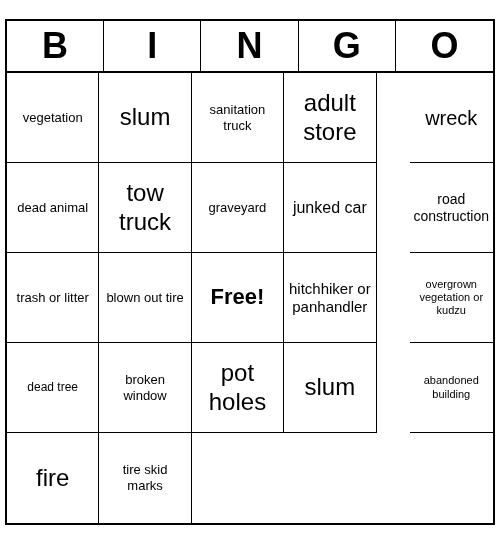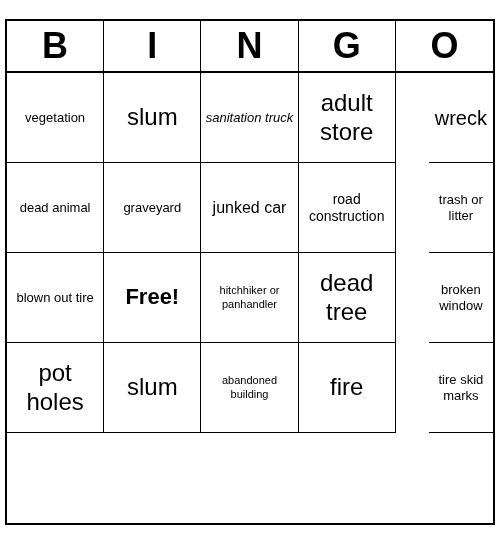--- a/index.html
+++ b/index.html
@@ -64,32 +64,34 @@
   <div class="bingo-header">
   <div class="bingo-header-cell">B</div>
       <div class="bingo-header-cell">I</div>
       <div class="bingo-header-cell">N</div>
       <div class="bingo-header-cell">G</div>
       <div class="bingo-header-cell">O</div>
     </div>
   <div class="bingo-grid">
   <div class="bingo-cell" style="font-size: 13px;">vegetation</div>
       <div class="bingo-cell" style="font-size: 24px; font-weight: normal;">slum</div>
-      <div class="bingo-cell" style="font-size: 13px; font-style: italic;">sanitation truck</div>
+      <div class="bingo-cell" style="font-size: 13px;">sanitation truck</div>
       <div class="bingo-cell" style="font-size: 24px;">adult store</div>
       <div class="bingo-cell" style="font-size: 20px;">wreck</div>
       <div class="bingo-cell" style="font-size: 13px;">dead animal</div>
+      <div class="bingo-cell" style="font-size: 24px; font-weight: normal;">tow truck</div>
       <div class="bingo-cell" style="font-size: 13px;">graveyard</div>
       <div class="bingo-cell" style="font-size: 16px;">junked car</div>
       <div class="bingo-cell" style="font-size: 14px;">road construction</div>
       <div class="bingo-cell" style="font-size: 13px;">trash or litter</div>
       <div class="bingo-cell" style="font-size: 13px;">blown out tire</div>
       <div class="bingo-cell" style="font-size: 22px; font-weight: bold;">Free!</div>
-      <div class="bingo-cell" style="font-size: 11px;">hitchhiker or panhandler</div>
-      <div class="bingo-cell" style="font-size: 24px;">dead tree</div>
+      <div class="bingo-cell" style="font-size: 15px;">hitchhiker or panhandler</div>
+      <div class="bingo-cell" style="font-size: 11px;">overgrown vegetation or kudzu</div>
+      <div class="bingo-cell" style="font-size: 12px;">dead tree</div>
       <div class="bingo-cell" style="font-size: 13px;">broken window</div>
       <div class="bingo-cell" style="font-size: 24px;">pot holes</div>
       <div class="bingo-cell" style="font-size: 24px; font-weight: normal;">slum</div>
       <div class="bingo-cell" style="font-size: 11px;">abandoned building</div>
       <div class="bingo-cell" style="font-size: 24px; text-align: center;">fire</div>
       <div class="bingo-cell" style="font-size: 13px;">tire skid marks</div>
     </div>
 </div>
 
 </body></html>

